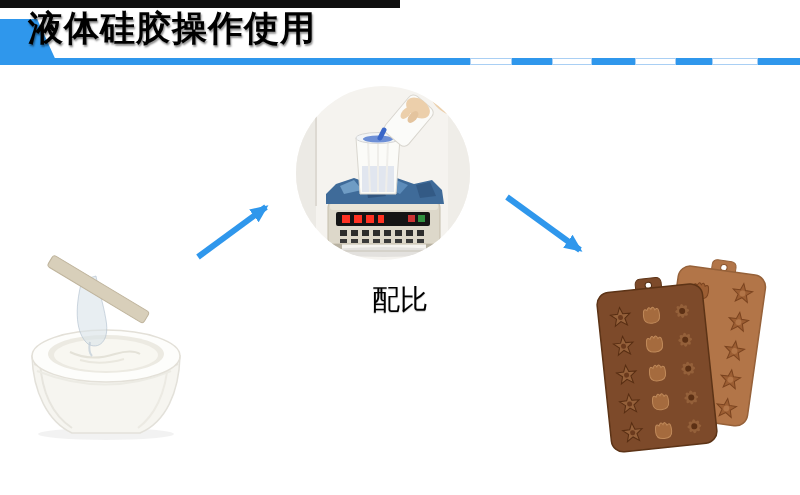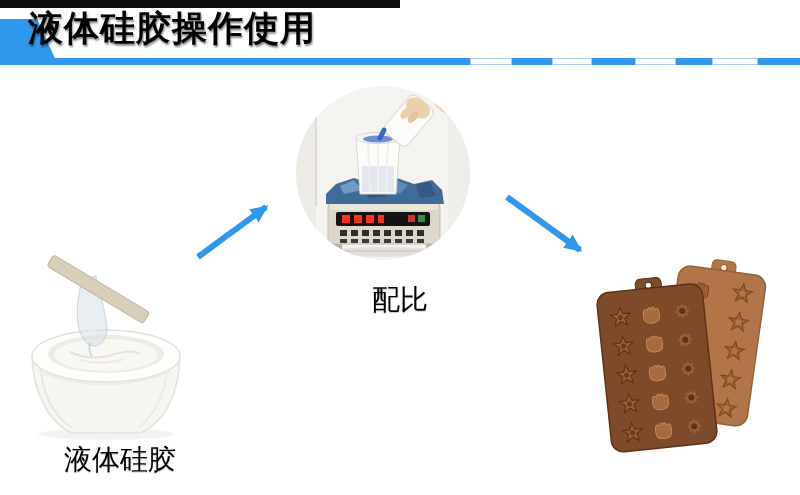--- a/index.html
+++ b/index.html
@@ -199,16 +199,15 @@
         <circle cx="92" cy="85" r="3" fill="#5c3014"></circle>
       <use href="#daisy" x="92" y="114" fill="#94603a"></use>
         <circle cx="92" cy="114" r="3" fill="#5c3014"></circle>
       <use href="#daisy" x="92" y="143" fill="#94603a"></use>
         <circle cx="92" cy="143" r="3" fill="#5c3014"></circle>
       <use href="#daisy" x="92" y="172" fill="#94603a"></use>
         <circle cx="92" cy="172" r="3" fill="#5c3014"></circle>
     </g>
   </svg>
 
-  <div class="step-label label-source">液体硅胶</div>
   <div class="step-label label-mixing">配比</div>
 
 </div>
 
 </body></html>

